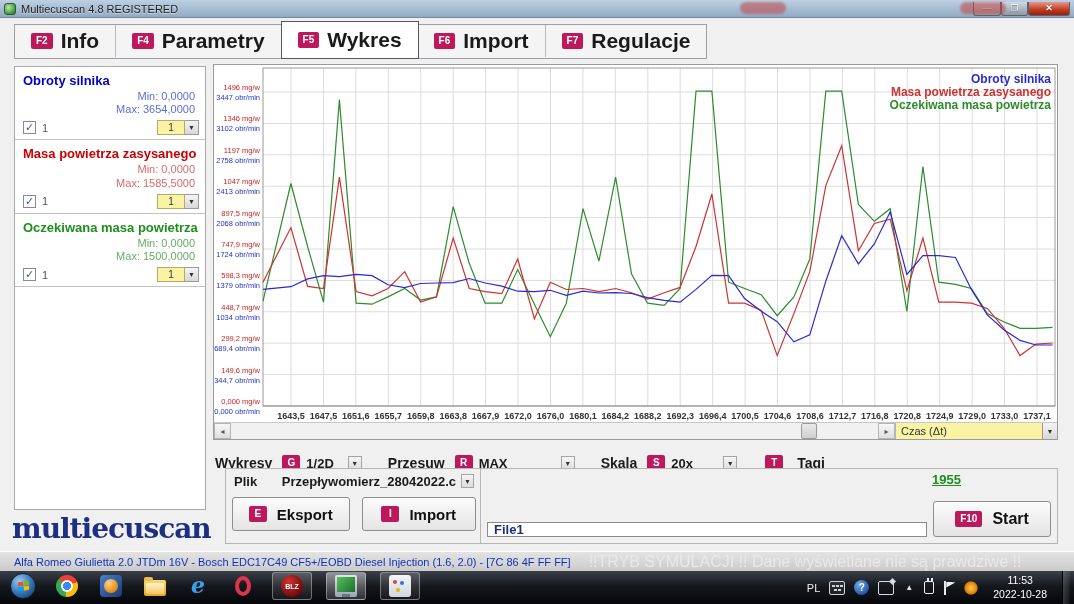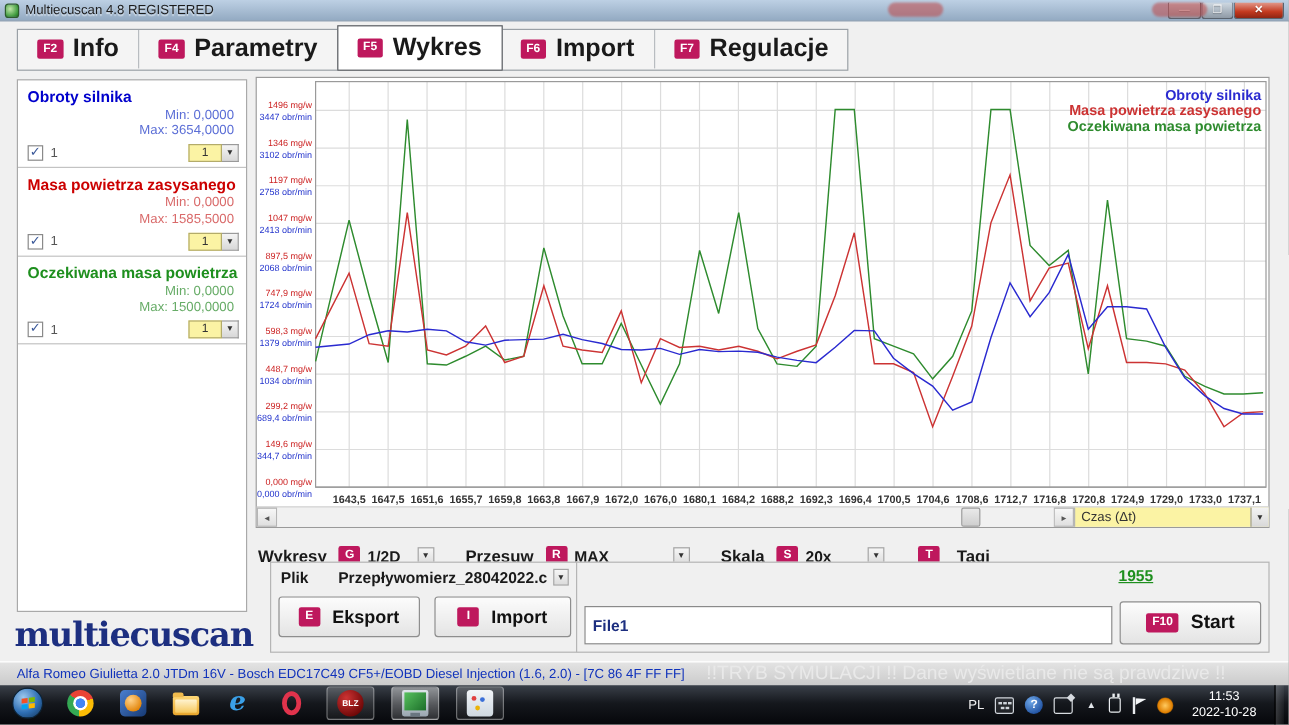--- a/index.html
+++ b/index.html
@@ -83,21 +83,21 @@
   .plikrow .blab{font-size:13px;font-weight:bold;color:#1a1a1a;}
   .plik-combo{margin-left:auto;display:flex;align-items:flex-start;}
   .plik-combo .pcval{font-size:13px;font-weight:bold;color:#1a1a1a;}
   .plik-combo .combo-arrow{margin-left:5px;width:13px;height:14px;background:linear-gradient(#f6f6f6,#dcdcdc);
     border:1px solid #a5a5a5;font-size:7px;color:#333;display:flex;align-items:center;justify-content:center;}
   .btnrow{display:flex;gap:12px;padding:8px 6px 0 6px;}
   .pushbtn{display:flex;align-items:center;justify-content:center;gap:10px;width:118px;height:34px;
     background:linear-gradient(#fcfcfc,#e4e4e4);border:1px solid #8e8e8e;border-radius:3px;cursor:default;}
   .pushbtn .blab{font-size:15px;font-weight:bold;color:#111;}
   .counter{position:absolute;right:96px;top:3px;font-size:13px;font-weight:bold;color:#1e8f1e;text-decoration:underline;}
-  .fileinput{position:absolute;left:6px;bottom:6px;width:440px;height:32px;border:1px solid #8a8a8a;background:#fff;
+  .fileinput{position:absolute;left:6px;bottom:6px;width:440px;height:15px;border:1px solid #8a8a8a;background:#fff;
     font-size:13px;font-weight:bold;color:#1d2f80;padding:0 6px;}
   .startbtn{position:absolute;right:6px;bottom:6px;width:118px;height:36px;}
 
   
   .statusbar{position:absolute;left:0;top:551px;width:100%;height:20px;background:linear-gradient(#e3e3e3,#cbcbcb);
     border-top:1px solid #ffffff;display:flex;align-items:center;padding:0 14px;}
   .vehicle{font-size:11px;color:#1133bb;white-space:nowrap;}
   .sim{font-size:16px;color:#e9e9e9;margin-left:18px;white-space:nowrap;}
 
   

